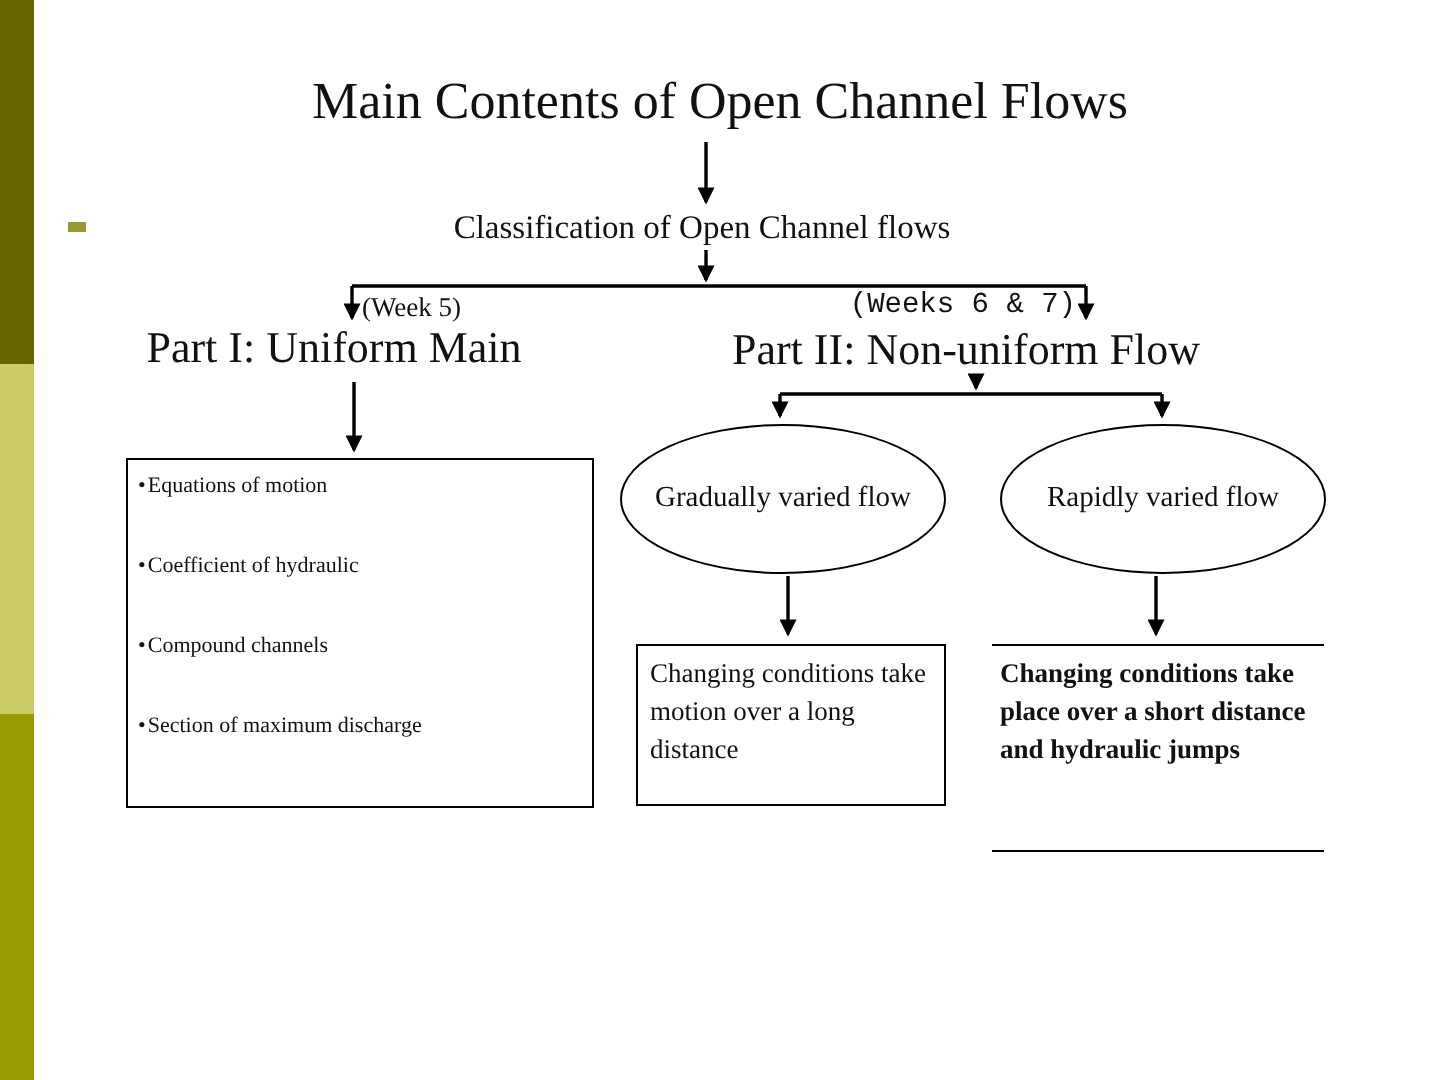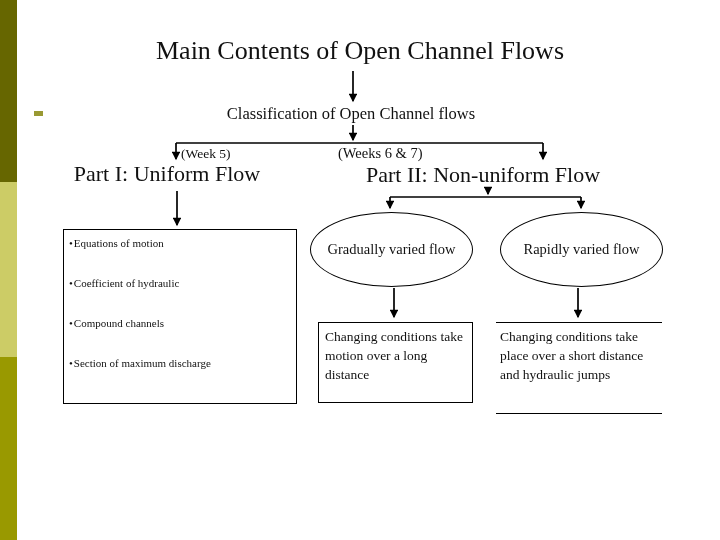--- a/index.html
+++ b/index.html
@@ -17,35 +17,35 @@
   .bar.seg3{top:357px;height:183px;background:var(--sidebar-olive);}
   .dash{position:absolute;left:34px;top:111px;width:9px;height:5px;background:var(--dash);}
   
   svg.connectors{position:absolute;left:0;top:0;width:720px;height:540px;}
   .cn{stroke:var(--line);stroke-width:1.7;fill:none;}
   .arrowhead{fill:var(--line);}
   
   .slide-title{left:0;top:36px;width:720px;text-align:center;font-size:26px;line-height:30px;}
   .classification{left:0;top:104px;width:702px;text-align:center;font-size:16.5px;}
   .week-left{left:181px;top:146px;font-size:13.5px;}
-  .week-right{left:338px;top:145px;width:200px;font-size:14.5px;}
+  .week-right{left:338px;top:145px;width:200px;text-align:right;font-size:14.5px;font-family:Liberation Mono, monospace;}
   .part-1{left:27px;top:161px;width:280px;text-align:center;font-size:22px;}
   .part-2{left:343px;top:162px;width:280px;text-align:center;font-size:22px;}
   
   .bullet-box{left:63px;top:229px;width:234px;height:175px;border:1.6px solid var(--line);box-sizing:border-box;padding:4px 4px 0 5px;background:var(--background);}
   .bullet-item{height:19px;margin-bottom:21px;font-size:11px;line-height:19px;white-space:nowrap;}
   .bullet-glyph{margin-right:1px;}
   
   .ellipse{border:1.6px solid var(--line);border-radius:50%;box-sizing:border-box;display:flex;align-items:center;justify-content:center;text-align:center;font-size:14.5px;background:var(--background);}
   .ellipse.grad{left:310px;top:212px;width:163px;height:75px;}
   .ellipse.rapid{left:500px;top:212px;width:163px;height:75px;}
   
   .note{box-sizing:border-box;font-size:13.5px;line-height:19px;background:var(--background);}
   .note.left{left:318px;top:322px;width:155px;height:81px;border:1.6px solid var(--line);padding:4px 4px 0 6px;}
-  .note.right{left:496px;top:322px;width:166px;height:92px;border-top:1.6px solid var(--line);border-bottom:1.6px solid var(--line);padding:4px 2px 0 4px;}
+  .note.right{left:496px;top:322px;width:166px;height:104px;border-top:1.6px solid var(--line);border-bottom:1.6px solid var(--line);padding:4px 2px 0 4px;font-weight:bold;}
 </style>
 </head>
 <body>
 
 <div class="slide">
 
   <div class="bar seg1"></div>
   <div class="bar seg2"></div>
   <div class="bar seg3"></div>
   <div class="dash"></div>
@@ -69,21 +69,21 @@
     <path class="cn" d="M394,288 V317" marker-end="url(#arw)"></path>
     <path class="cn" d="M578,288 V317" marker-end="url(#arw)"></path>
   </svg>
 
   <div class="abs slide-title">Main Contents of Open Channel Flows</div>
   <div class="abs classification">Classification of Open Channel flows</div>
 
   <div class="abs week-left">(Week 5)</div>
   <div class="abs week-right">(Weeks 6 &amp; 7)</div>
 
-  <div class="abs part-1">Part I: Uniform Flow</div>
+  <div class="abs part-1">Part I: Uniform Main</div>
   <div class="abs part-2">Part II: Non-uniform Flow</div>
 
   <div class="abs bullet-box">
     <div class="bullet-item"><span class="bullet-glyph">•</span><span>Equations of motion</span></div>
     <div class="bullet-item"><span class="bullet-glyph">•</span><span>Coefficient of hydraulic</span></div>
     <div class="bullet-item"><span class="bullet-glyph">•</span><span>Compound channels</span></div>
     <div class="bullet-item"><span class="bullet-glyph">•</span><span>Section of maximum discharge</span></div>
   </div>
 
   <div class="abs ellipse grad">

